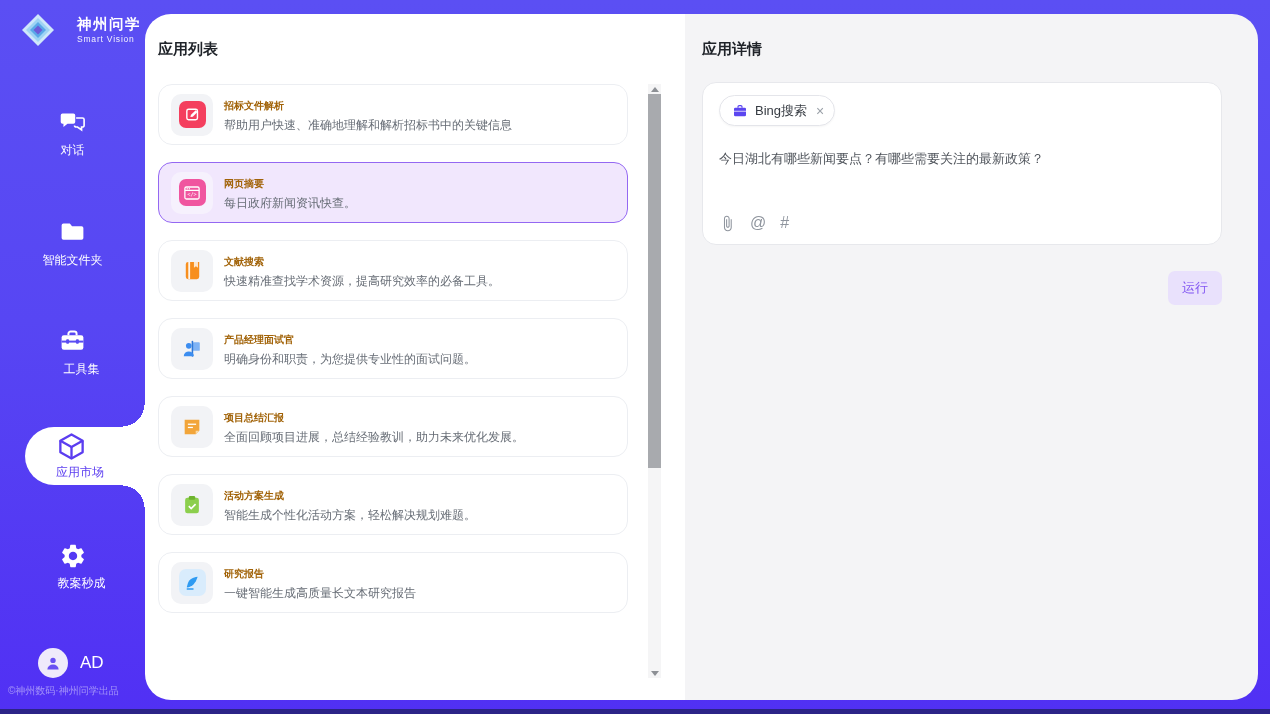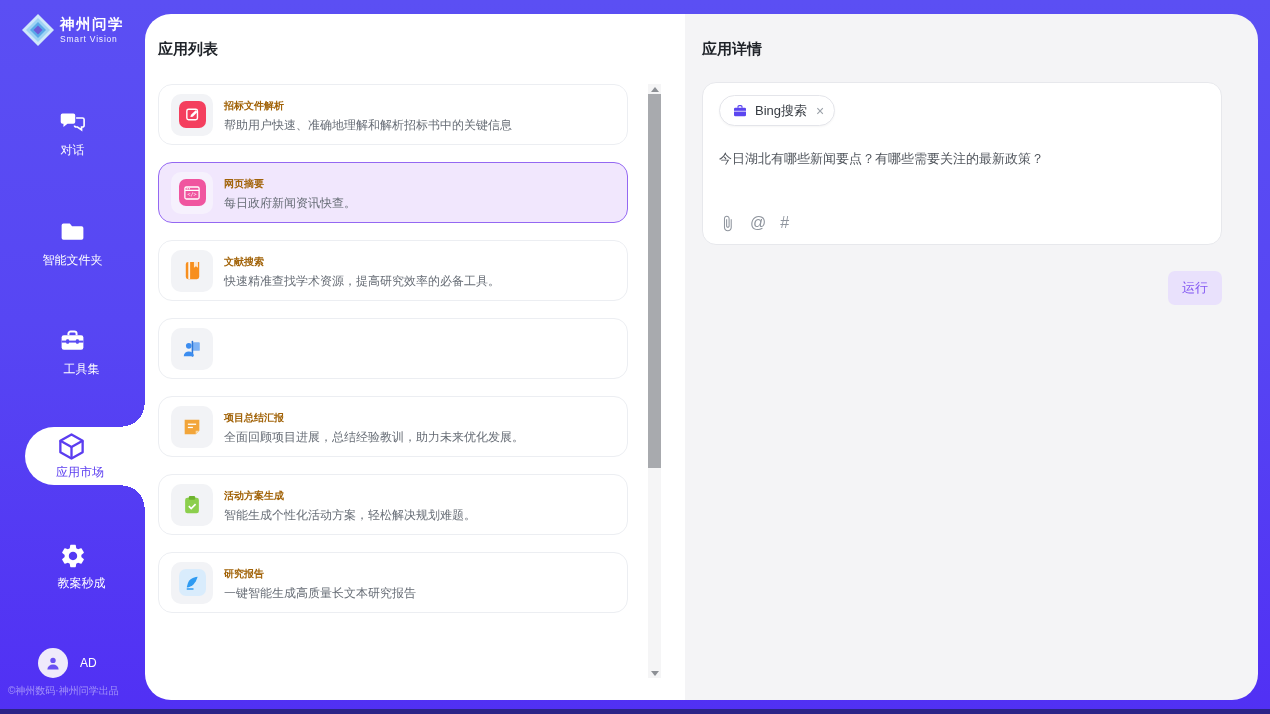--- a/index.html
+++ b/index.html
@@ -6,34 +6,34 @@
   html,body { margin:0; padding:0; }
   body {
     width:1270px; height:714px; position:relative; overflow:hidden;
     font-family:"Liberation Sans","DejaVu Sans",sans-serif;
     background:linear-gradient(180deg,#5b4ff3 0%,#5746f3 45%,#5130f4 100%);
   }
   .bottom-edge { position:absolute; left:0; right:0; bottom:0; height:5px; background:#2c2487; }
 
   
   .sidebar { position:absolute; left:0; top:0; width:145px; height:714px; }
-  .logo { position:absolute; top:12px; left:20px; display:flex; align-items:center; gap:4px; color:#fff; }
+  .logo { position:absolute; top:12px; left:20px; display:flex; align-items:center; gap:21px; color:#fff; }
   .logo-name { font-size:14.5px; font-weight:700; letter-spacing:1.5px; line-height:16px; }
   .logo-sub { font-size:8.5px; opacity:.92; letter-spacing:.8px; margin-top:2px; }
   .nav-item { position:absolute; left:0; width:145px; display:flex; flex-direction:column; align-items:center; gap:5px; color:#fff; cursor:pointer; }
   .nav-label { font-size:12px; }
   .nav-label.u { text-underline-offset:2px;margin-left:18px; }
   .nav-item.active { left:25px; width:120px; height:58px; background:#fff; border-radius:29px 0 0 29px;
     color:#5b3df0; justify-content:center; padding-right:28px; gap:2px; }
   .nav-item.active .nav-label { color:#5b3df0; }
   .nav-item.active::before { content:''; position:absolute; right:0; top:-22px; width:22px; height:22px;
     background:radial-gradient(circle at 0 0, rgba(0,0,0,0) 0 21px, #fff 21px); }
   .nav-item.active::after { content:''; position:absolute; right:0; bottom:-22px; width:22px; height:22px;
     background:radial-gradient(circle at 0 100%, rgba(0,0,0,0) 0 21px, #fff 21px); }
-  .user { position:absolute; left:38px; top:648px; display:flex; align-items:center; gap:12px; color:#fff; font-size:12px; cursor:pointer; }
+  .user { position:absolute; left:38px; top:648px; display:flex; align-items:center; gap:12px; color:#fff; font-size:17px; cursor:pointer; }
   .avatar { width:30px; height:30px; border-radius:50%; background:#efeafb; display:flex; align-items:center; justify-content:center; }
   .copyright { position:absolute; left:8px; top:684px; font-size:10px; color:rgba(255,255,255,.45); white-space:nowrap; }
 
   
   .content { position:absolute; left:145px; top:14px; right:12px; bottom:14px; border-radius:26px; overflow:hidden; display:flex; }
   .panel-title { margin:0; padding-top:27px; font-size:15px; font-weight:700; color:#1f2329; line-height:16px; }
 
   
   .list-panel { width:540px; background:#fff; position:relative; flex:none; }
   .list-panel .panel-title { padding-left:13px; }
@@ -201,20 +201,24 @@
         </div>
         <div class="app-card">
           <div class="app-ico">
             <svg viewBox="0 0 24 24" width="22" height="22">
               <rect x="13" y="4.5" width="7.5" height="9.5" rx="1" fill="#7fb3f5"></rect>
               <rect x="11.6" y="3" width="1.7" height="17.5" rx=".8" fill="#2f77d6"></rect>
               <circle cx="8.5" cy="8.5" r="3.1" fill="#3c8df0"></circle>
               <path d="M3 19.8a5.5 5.2 0 0111 0z" fill="#3c8df0"></path>
             </svg>
           </div>
+          <div class="app-text">
+            <div class="app-name">产品经理面试官</div>
+            <div class="app-desc">明确身份和职责，为您提供专业性的面试问题。</div>
+          </div>
         </div>
         <div class="app-card">
           <div class="app-ico">
             <svg viewBox="0 0 24 24" width="22" height="22">
               <path d="M4 4h16v12l-4 4H4z" fill="#f2a53a"></path>
               <path d="M16 20v-4h4z" fill="#fbd9a4"></path>
               <g stroke="#fff" stroke-width="1.4">
                 <line x1="7.5" y1="9" x2="16.5" y2="9"></line>
                 <line x1="7.5" y1="12.5" x2="13" y2="12.5"></line>
               </g>

